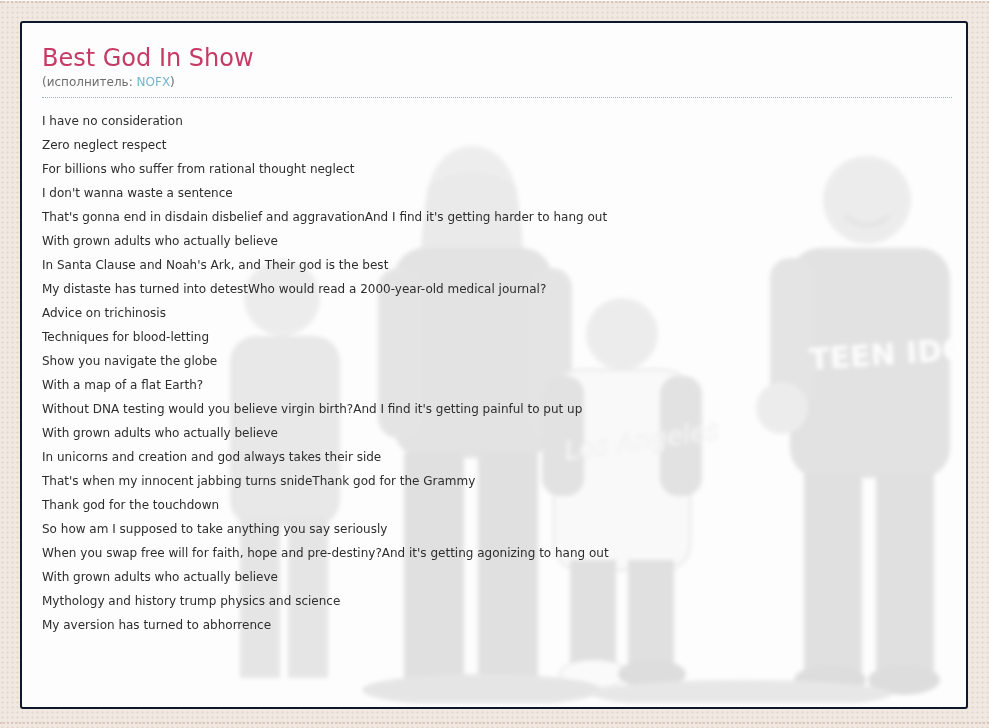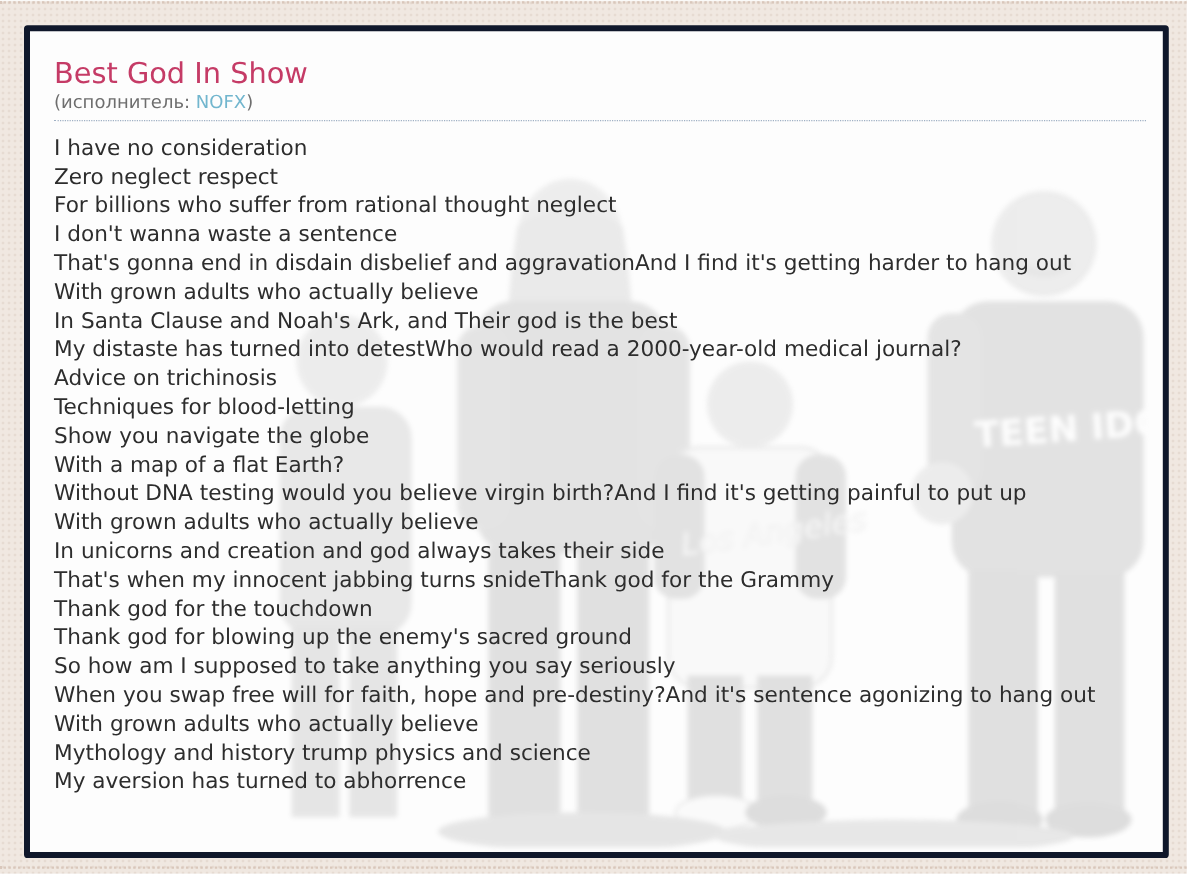--- a/index.html
+++ b/index.html
@@ -18,21 +18,21 @@
   }
   .edge-dots.top { top: 1px; }
   .edge-dots.bottom { bottom: 4px; }
   .top-white { position:absolute; top:0; left:0; right:0; height:1px; background:#fbfaf8; }
 
   .card {
     position: absolute;
     left: 20px; top: 21px;
     width: 944px; height: 684px;
     background: #fdfdfd;
-    border: 5px solid #0f172a;
+    border: 2px solid #0f172a;
     border-radius: 3px;
     overflow: visible;
   }
 
   .band-photo {
     position: absolute;
     left: 160px; top: 85px;
     width: 780px; height: 595px;
     opacity: 0.16;
     filter: blur(2px);
@@ -45,38 +45,38 @@
     z-index: 2;
   }
   .song-title {
     margin: 0;
     font-size: 24px;
     line-height: 28px;
     font-weight: normal;
     color: #c53b66;
   }
   .artist-line {
-    font-size: 15px;
+    font-size: 12px;
     line-height: 20px;
     color: #6e6e6e;
     padding-bottom: 5px;
     border-bottom: 1px dotted #9fb0c4;
   }
   .artist-line .pre { white-space: pre; }
   .artist-link {
     color: #72b6ce;
     text-decoration: none;
     cursor: pointer;
   }
 
   .lyrics-text {
     position: relative;
     z-index: 2;
     margin: 11px 0 0 20px;
-    font-size: 18px;
+    font-size: 12px;
     line-height: 24px;
     color: #2d2d2d;
   }
   .lyric-line { white-space: nowrap; }
 </style>
 </head>
 <body>
 
 <div class="top-white"></div>
 <div class="edge-dots top"></div>
@@ -149,23 +149,22 @@
       <div class="lyric-line">My distaste has turned into detestWho would read a 2000-year-old medical journal?</div>
       <div class="lyric-line">Advice on trichinosis</div>
       <div class="lyric-line">Techniques for blood-letting</div>
       <div class="lyric-line">Show you navigate the globe</div>
       <div class="lyric-line">With a map of a flat Earth?</div>
       <div class="lyric-line">Without DNA testing would you believe virgin birth?And I find it's getting painful to put up</div>
       <div class="lyric-line">With grown adults who actually believe</div>
       <div class="lyric-line">In unicorns and creation and god always takes their side</div>
       <div class="lyric-line">That's when my innocent jabbing turns snideThank god for the Grammy</div>
       <div class="lyric-line">Thank god for the touchdown</div>
-      <div class="lyric-line">Thank god for blowing up the enemy's sacred ground</div>
       <div class="lyric-line">So how am I supposed to take anything you say seriously</div>
-      <div class="lyric-line">When you swap free will for faith, hope and pre-destiny?And it's sentence agonizing to hang out</div>
+      <div class="lyric-line">When you swap free will for faith, hope and pre-destiny?And it's getting agonizing to hang out</div>
       <div class="lyric-line">With grown adults who actually believe</div>
       <div class="lyric-line">Mythology and history trump physics and science</div>
       <div class="lyric-line">My aversion has turned to abhorrence</div>
     </div>
 
 </div>
 
 <div class="edge-dots bottom"></div>
 
 </body></html>

